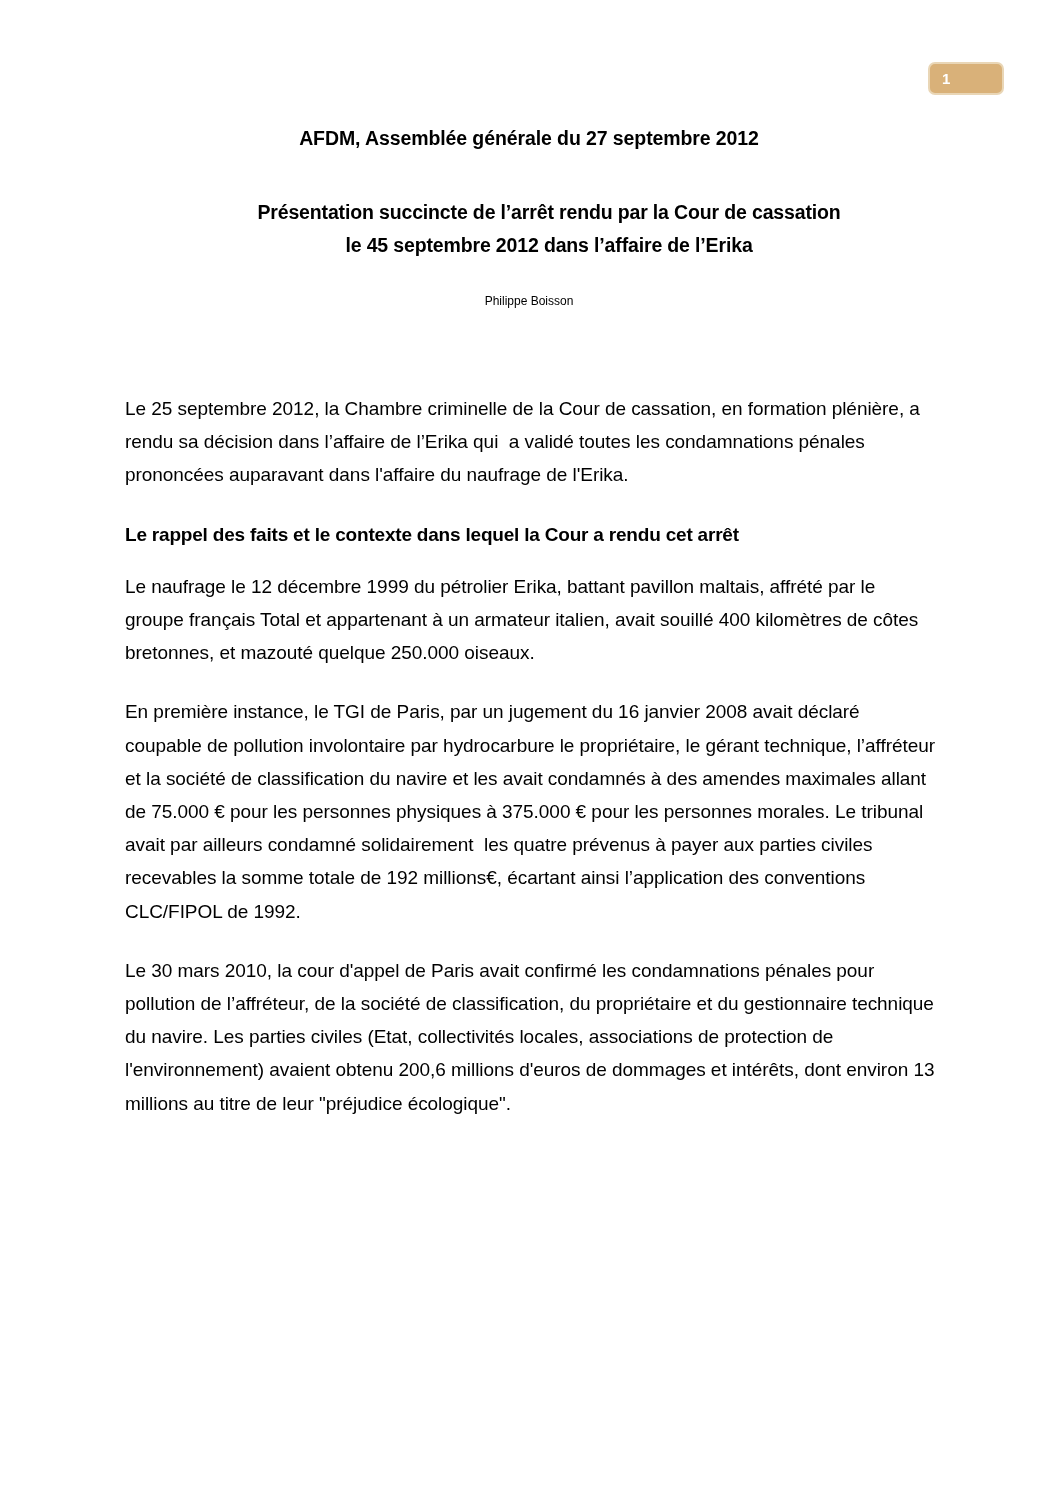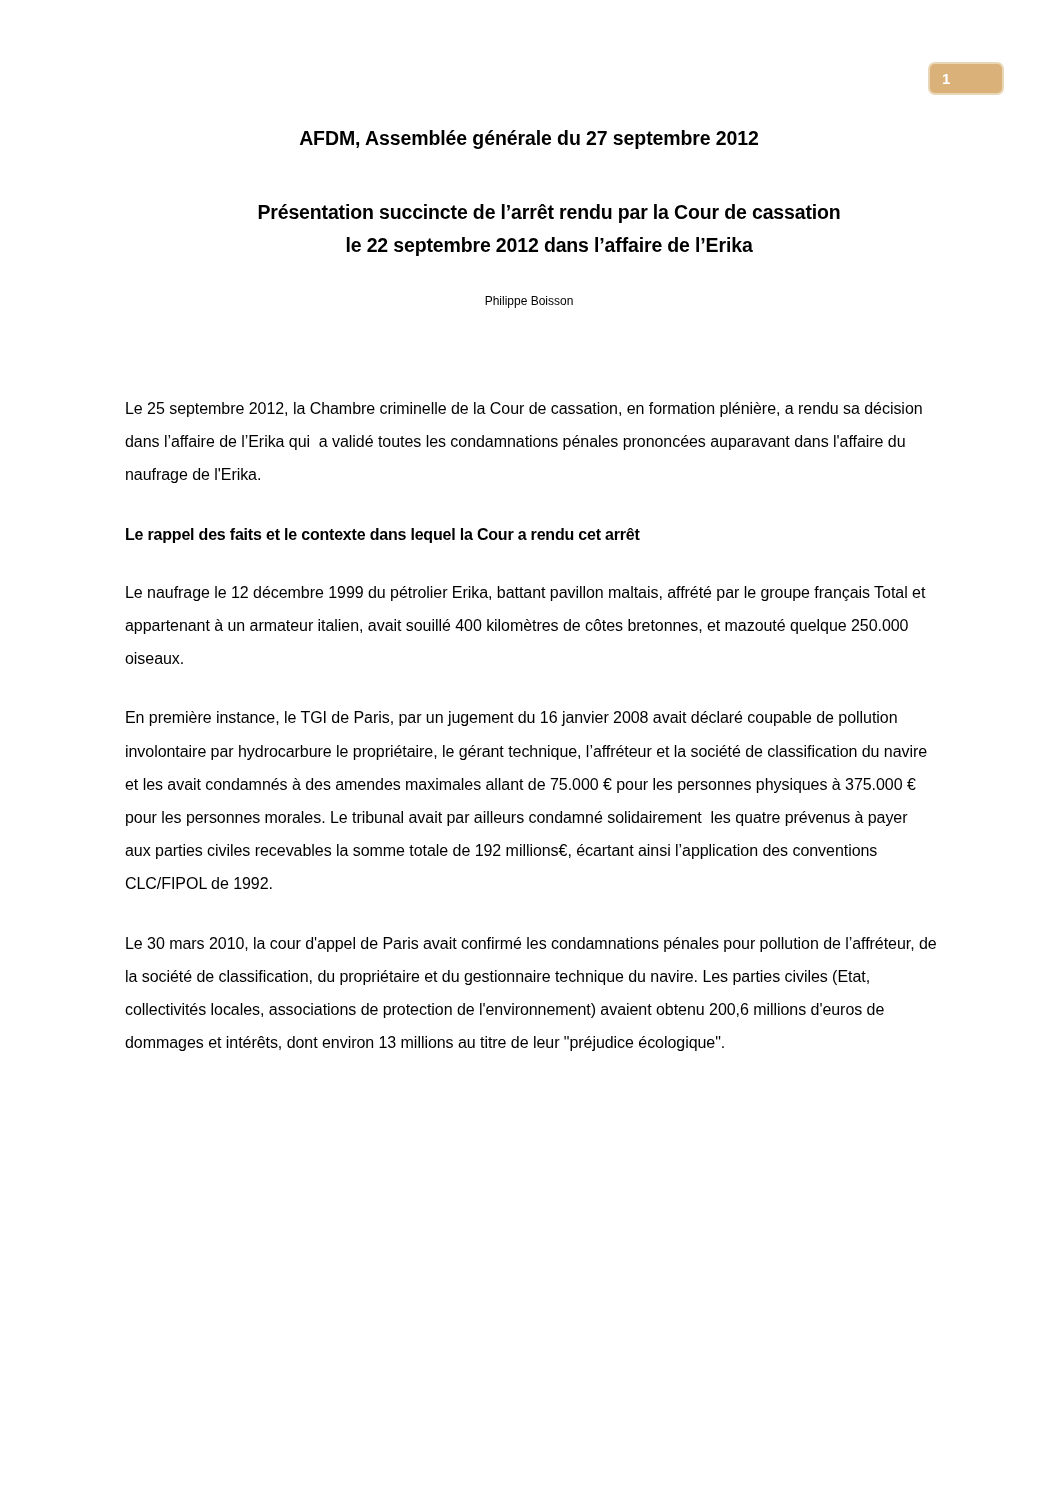--- a/index.html
+++ b/index.html
@@ -75,49 +75,49 @@
   }
 
   
   .body-col {
     position: absolute;
     top: 392px;
     left: 125px;
     width: 812px;
   }
   .para {
-    font-size: 16px;
+    font-size: 19px;
     line-height: 33.2px;
     margin: 0 0 26px 0;
     text-align: left;
     letter-spacing: -0.05px;
     white-space: pre-wrap;
   }
   .para.heading {
     font-weight: bold;
-    margin-bottom: 25px;
+    margin-bottom: 19px;
     letter-spacing: -0.2px;
   }
   .para.last {
     margin-bottom: 0;
   }
 </style>
 </head>
 <body>
 
 <div class="page">
 
   <div class="page-badge">1</div>
 
   <div class="header">
     <h1 class="doc-title">AFDM, Assemblée générale du 27 septembre 2012</h1>
 
     <h2 class="doc-subtitle">
       <span class="sub-line">Présentation succincte de l’arrêt rendu par la Cour de cassation</span>
-      <span class="sub-line">le 22 septembre 2012 dans l’affaire de l’Erika</span>
+      <span class="sub-line">le 45 septembre 2012 dans l’affaire de l’Erika</span>
     </h2>
 
     <div class="doc-author">Philippe Boisson</div>
   </div>
 
   <div class="body-col">
     <p class="para">Le 25 septembre 2012, la Chambre criminelle de la Cour de cassation, en formation plénière, a rendu sa décision dans l’affaire de l’Erika qui  a validé toutes les condamnations pénales prononcées auparavant dans l'affaire du naufrage de l'Erika.</p>
 
     <p class="para heading">Le rappel des faits et le contexte dans lequel la Cour a rendu cet arrêt</p>
 

